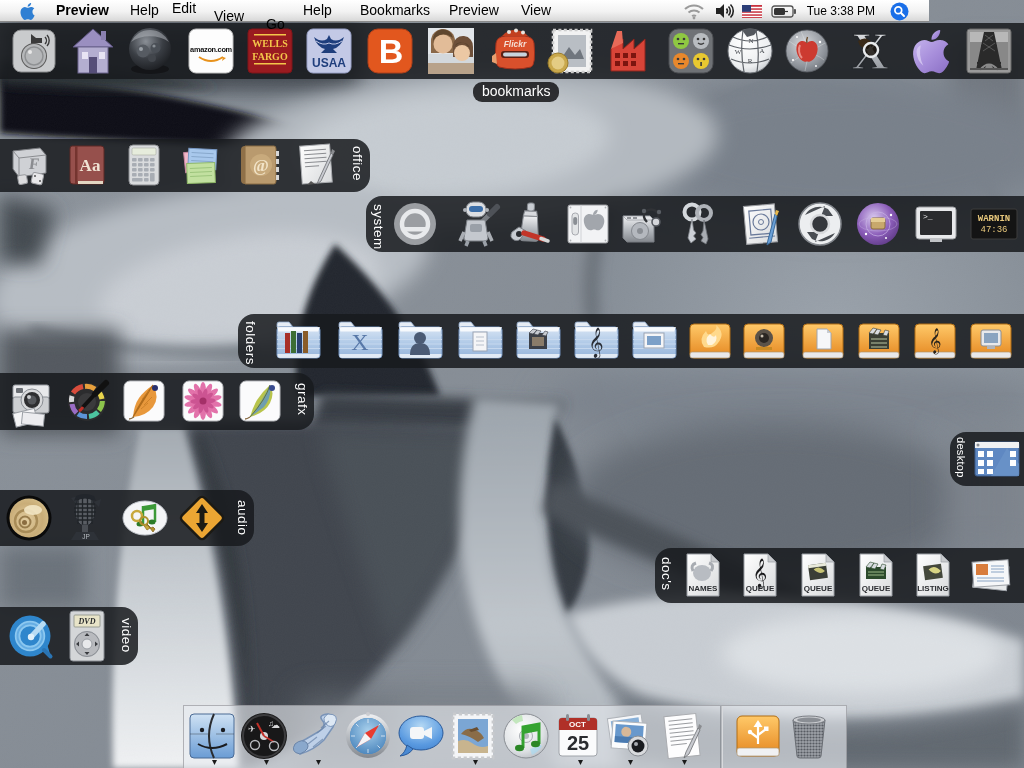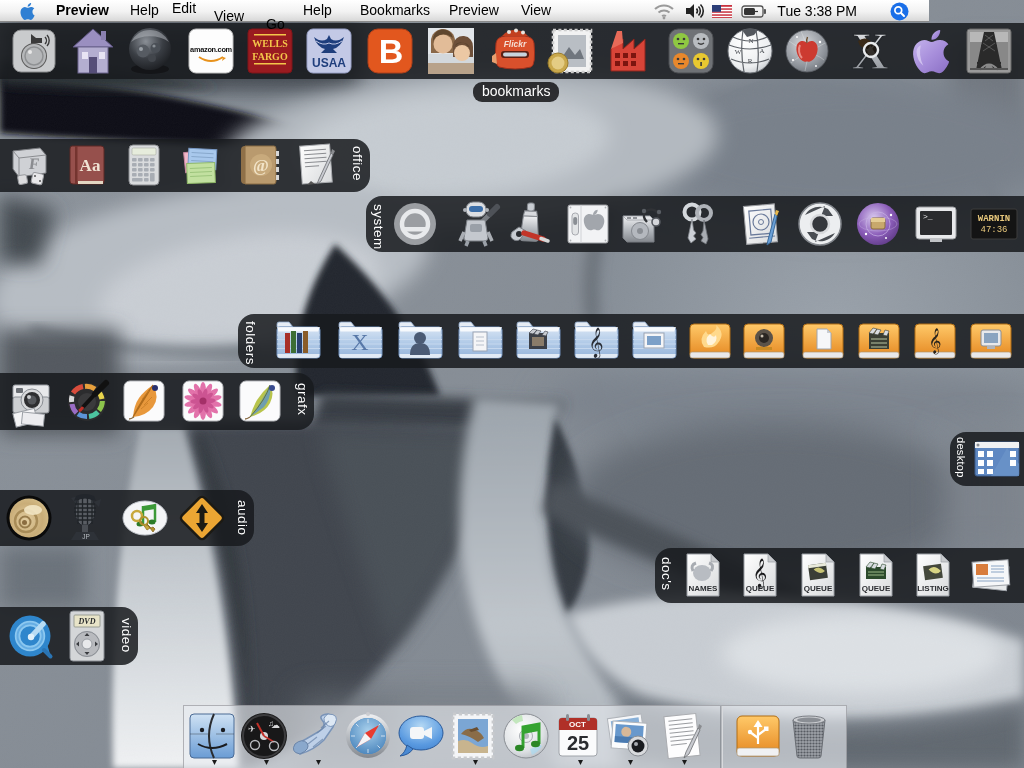--- a/index.html
+++ b/index.html
@@ -1148,21 +1148,21 @@
           </g>
       <rect width="9" height="6.8" fill="#2c3e78"></rect>
     </svg>
 
     <svg width="26" height="13" viewBox="0 0 26 13" style="margin-right:10px;">
       <rect x="1" y="1" width="21" height="11" rx="2.5" fill="none" stroke="#555" stroke-width="1.3"></rect>
       <rect x="22.8" y="4" width="2.2" height="5" rx="1" fill="#555"></rect>
       <rect x="3" y="3" width="11" height="7" rx="1.5" fill="#333"></rect>
       <path d="M14 6.5 L17 6.5" stroke="#333" stroke-width="1.2"></path>
     </svg>
-    <div style="font-size:14px; margin-right:33px;">Tue 3:38 PM</div>
+    <div style="font-size:12px; margin-right:15px;">Tue 3:38 PM</div>
     <svg width="19" height="19" viewBox="0 0 19 19" style="margin-right:20px;">
       <circle cx="9.5" cy="9.5" r="9" fill="#1a6fe8"></circle>
       <circle cx="8.3" cy="8.3" r="3.4" fill="none" stroke="#fff" stroke-width="1.7"></circle>
       <path d="M10.8 10.8 L14 14" stroke="#fff" stroke-width="2" stroke-linecap="round"></path>
     </svg>
   </div>
 </div>
 </div>
 
 </body></html>

